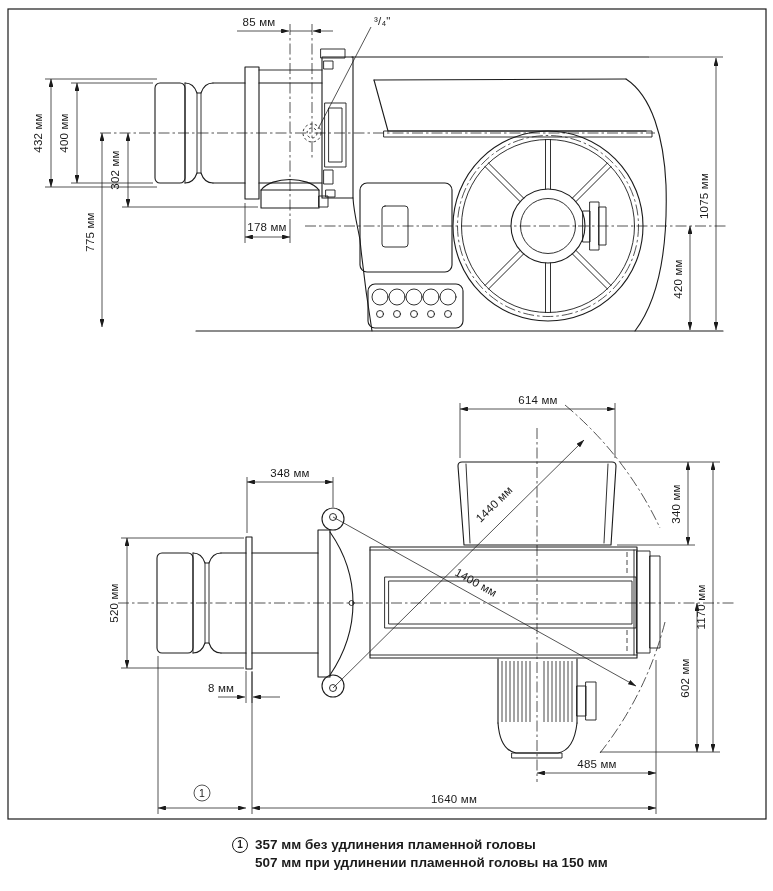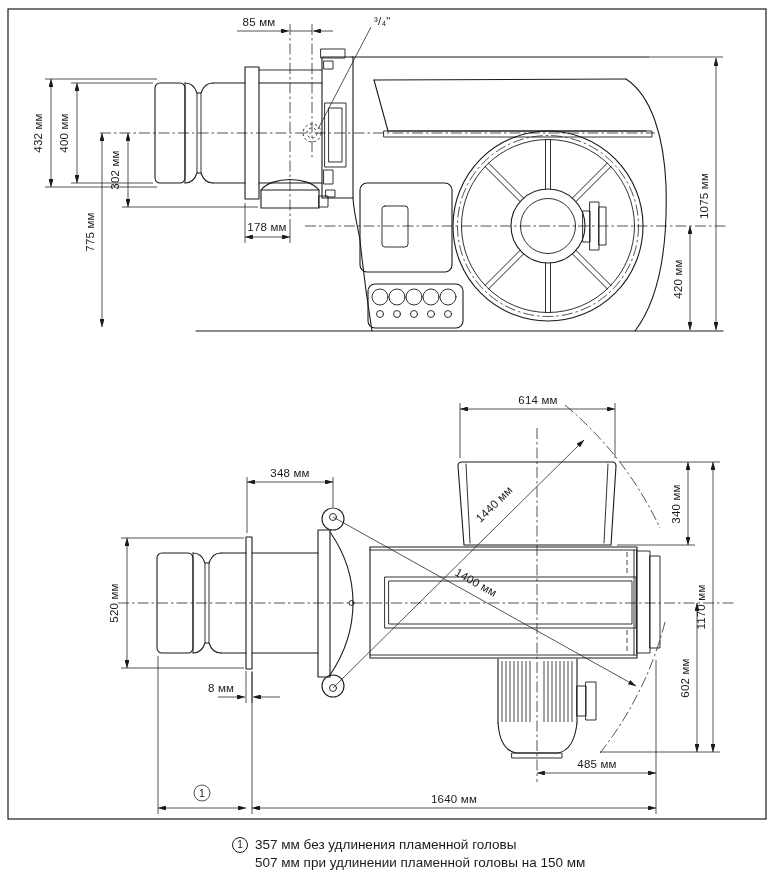--- a/index.html
+++ b/index.html
@@ -10,21 +10,21 @@
   .ol{fill:none;stroke:#1b1b1b;stroke-width:1.1;stroke-linejoin:round;stroke-linecap:round;}
   .ol2{fill:none;stroke:#1b1b1b;stroke-width:0.9;stroke-linejoin:round;stroke-linecap:round;}
   .dim{fill:none;stroke:#1b1b1b;stroke-width:0.75;}
   .cl{fill:none;stroke:#1b1b1b;stroke-width:0.75;stroke-dasharray:11 3 2.5 3;}
   .hid{fill:none;stroke:#1b1b1b;stroke-width:0.8;stroke-dasharray:5 3;}
   .gas{fill:none;stroke:#1b1b1b;stroke-width:0.9;stroke-dasharray:2.5 2.5;}
   .dimtxt{font-family:"Liberation Sans",sans-serif;font-size:11.5px;fill:#1b1b1b;letter-spacing:0.2px;}
   .smalltxt{font-family:"Liberation Sans",sans-serif;font-size:10.5px;fill:#1b1b1b;}
   
   .footnote{position:absolute;left:232px;top:836px;font-size:13.5px;line-height:17.5px;color:#1b1b1b;}
-  .fl{white-space:nowrap;}
+  .fl{white-space:nowrap;font-weight:bold;}
   .fl.indent{padding-left:23px;text-align:center;}
   .circ{display:inline-block;width:14px;height:14px;border:1px solid #1b1b1b;border-radius:50%;
         font-size:10px;line-height:14px;text-align:center;vertical-align:1px;margin-right:7px;}
 </style>
 </head>
 <body>
 
 <div class="stage">
 <svg width="773" height="830" viewBox="0 0 773 830">
   <defs>

